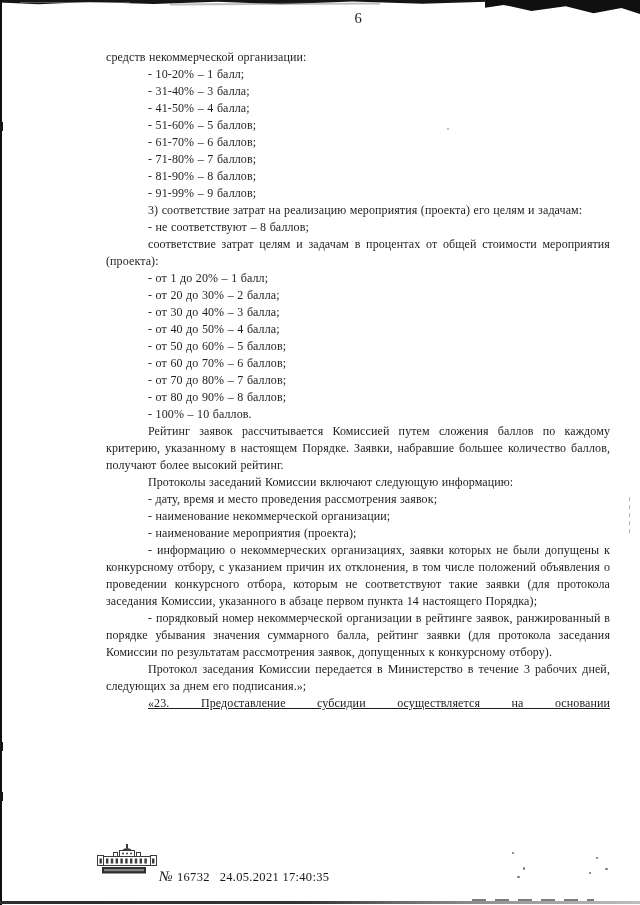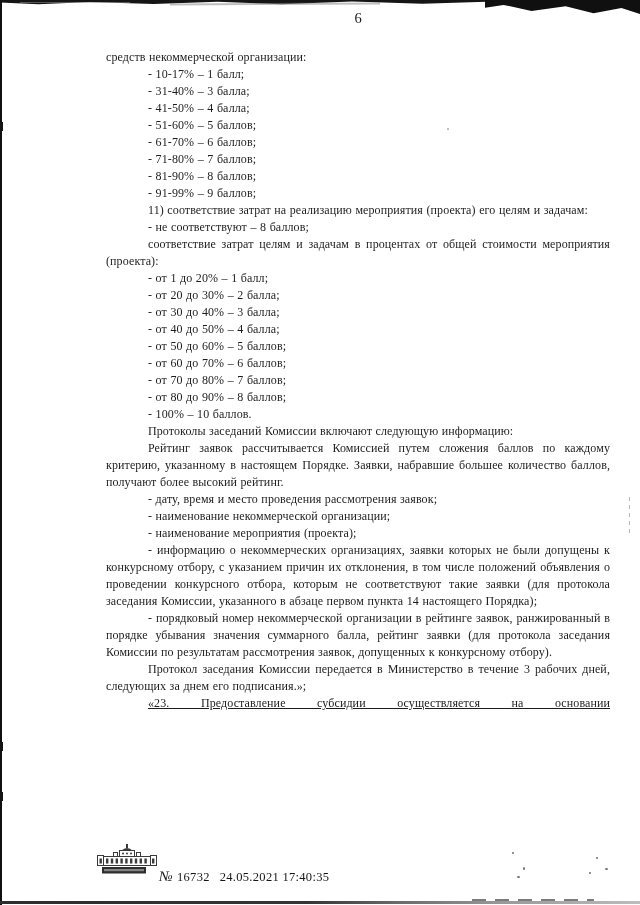--- a/index.html
+++ b/index.html
@@ -61,42 +61,42 @@
   <div class="speck" style="left:517px;top:876px;width:3px;height:2px;"></div>
   <div class="speck" style="left:596px;top:857px;width:2px;height:2px;"></div>
   <div class="speck" style="left:605px;top:868px;width:3px;height:2px;"></div>
   <div class="speck" style="left:589px;top:872px;width:2px;height:2px;"></div>
   <div class="speck" style="left:447px;top:128px;width:2px;height:2px;opacity:.6;"></div>
 
   <div class="page-number">6</div>
 
   <div class="doc-body">
       <p class="block plain">средств некоммерческой организации:</p>
-      <p class="block item">- 10-17% – 1 балл;</p>
+      <p class="block item">- 10-20% – 1 балл;</p>
       <p class="block item">- 31-40% – 3 балла;</p>
       <p class="block item">- 41-50% – 4 балла;</p>
       <p class="block item">- 51-60% – 5 баллов;</p>
       <p class="block item">- 61-70% – 6 баллов;</p>
       <p class="block item">- 71-80% – 7 баллов;</p>
       <p class="block item">- 81-90% – 8 баллов;</p>
       <p class="block item">- 91-99% – 9 баллов;</p>
-      <p class="block para">11) соответствие затрат на реализацию мероприятия (проекта) его целям и задачам:</p>
+      <p class="block para">3) соответствие затрат на реализацию мероприятия (проекта) его целям и задачам:</p>
       <p class="block item">- не соответствуют – 8 баллов;</p>
       <p class="block para">соответствие затрат целям и задачам в процентах от общей стоимости мероприятия (проекта):</p>
       <p class="block item">- от 1 до 20% – 1 балл;</p>
       <p class="block item">- от 20 до 30% – 2 балла;</p>
       <p class="block item">- от 30 до 40% – 3 балла;</p>
       <p class="block item">- от 40 до 50% – 4 балла;</p>
       <p class="block item">- от 50 до 60% – 5 баллов;</p>
       <p class="block item">- от 60 до 70% – 6 баллов;</p>
       <p class="block item">- от 70 до 80% – 7 баллов;</p>
       <p class="block item">- от 80 до 90% – 8 баллов;</p>
       <p class="block item">- 100% – 10 баллов.</p>
+      <p class="block para">Рейтинг заявок рассчитывается Комиссией путем сложения баллов по каждому критерию, указанному в настоящем Порядке. Заявки, набравшие большее количество баллов, получают более высокий рейтинг.</p>
       <p class="block para">Протоколы заседаний Комиссии включают следующую информацию:</p>
-      <p class="block para">Рейтинг заявок рассчитывается Комиссией путем сложения баллов по каждому критерию, указанному в настоящем Порядке. Заявки, набравшие большее количество баллов, получают более высокий рейтинг.</p>
       <p class="block item">- дату, время и место проведения рассмотрения заявок;</p>
       <p class="block item">- наименование некоммерческой организации;</p>
       <p class="block item">- наименование мероприятия (проекта);</p>
       <p class="block para">- информацию о некоммерческих организациях, заявки которых не были допущены к конкурсному отбору, с указанием причин их отклонения, в том числе положений объявления о проведении конкурсного отбора, которым не соответствуют такие заявки (для протокола заседания Комиссии, указанного в абзаце первом пункта 14 настоящего Порядка);</p>
       <p class="block para">- порядковый номер некоммерческой организации в рейтинге заявок, ранжированный в порядке убывания значения суммарного балла, рейтинг заявки (для протокола заседания Комиссии по результатам рассмотрения заявок, допущенных к конкурсному отбору).</p>
       <p class="block para">Протокол заседания Комиссии передается в Министерство в течение 3 рабочих дней, следующих за днем его подписания.»;</p>
       <p class="block para-stretch">«23. Предоставление субсидии осуществляется на основании</p>
     </div>
 
   <div class="stamp">

